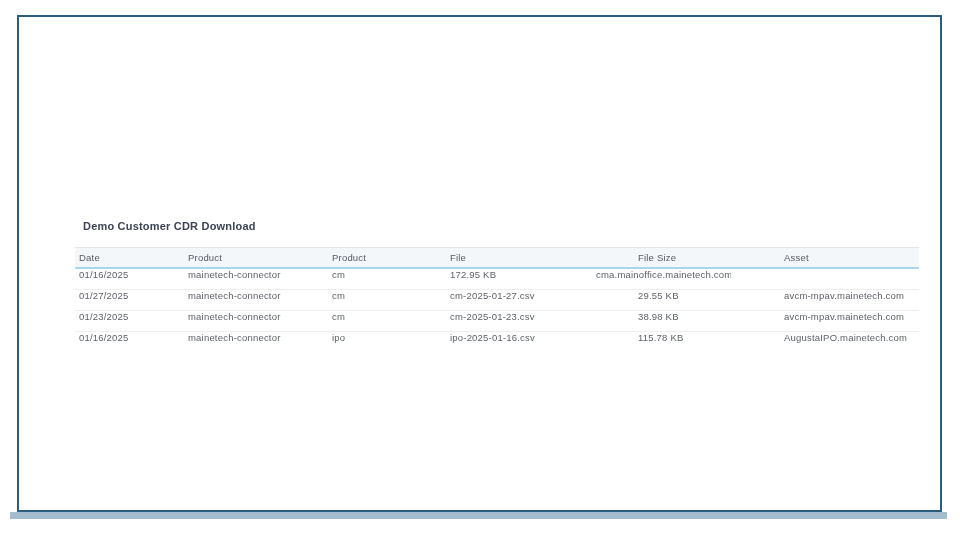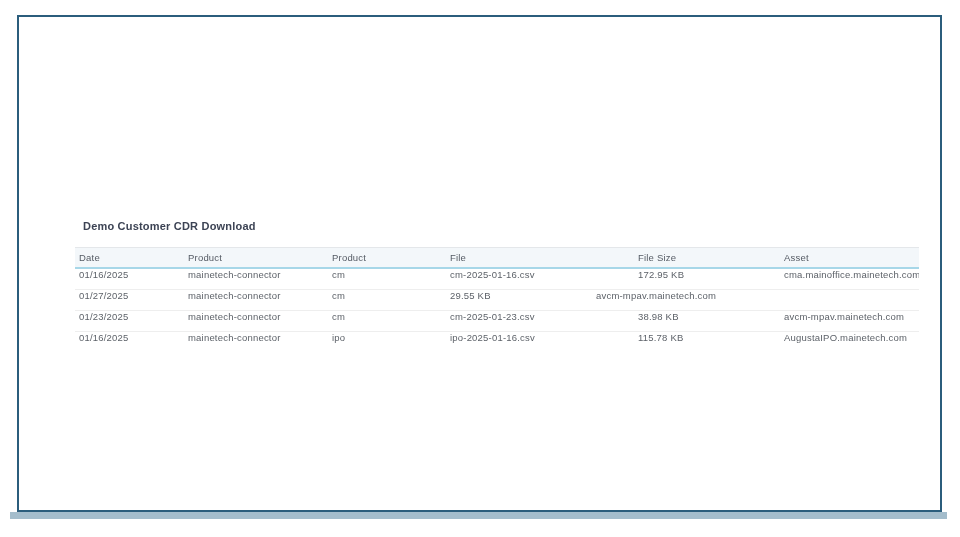--- a/index.html
+++ b/index.html
@@ -104,28 +104,28 @@
           <div class="cell col-2">Product</div>
           <div class="cell col-3">File</div>
           <div class="cell col-4">File Size</div>
           <div class="cell col-5">Asset</div>
         </div>
       <div class="t-body">
           <div class="t-row">
             <div class="cell col-0">01/16/2025</div>
             <div class="cell col-1">mainetech-connector</div>
             <div class="cell col-2">cm</div>
-            <div class="cell col-3">cm-2025-01-16.csv</div>
             <div class="cell col-4">172.95 KB</div>
             <div class="cell col-5">cma.mainoffice.mainetech.com</div>
           </div>
           <div class="t-row">
             <div class="cell col-0">01/27/2025</div>
             <div class="cell col-1">mainetech-connector</div>
             <div class="cell col-2">cm</div>
+            <div class="cell col-3">cm-2025-01-27.csv</div>
             <div class="cell col-4">29.55 KB</div>
             <div class="cell col-5">avcm-mpav.mainetech.com</div>
           </div>
           <div class="t-row">
             <div class="cell col-0">01/23/2025</div>
             <div class="cell col-1">mainetech-connector</div>
             <div class="cell col-2">cm</div>
             <div class="cell col-3">cm-2025-01-23.csv</div>
             <div class="cell col-4">38.98 KB</div>
             <div class="cell col-5">avcm-mpav.mainetech.com</div>

